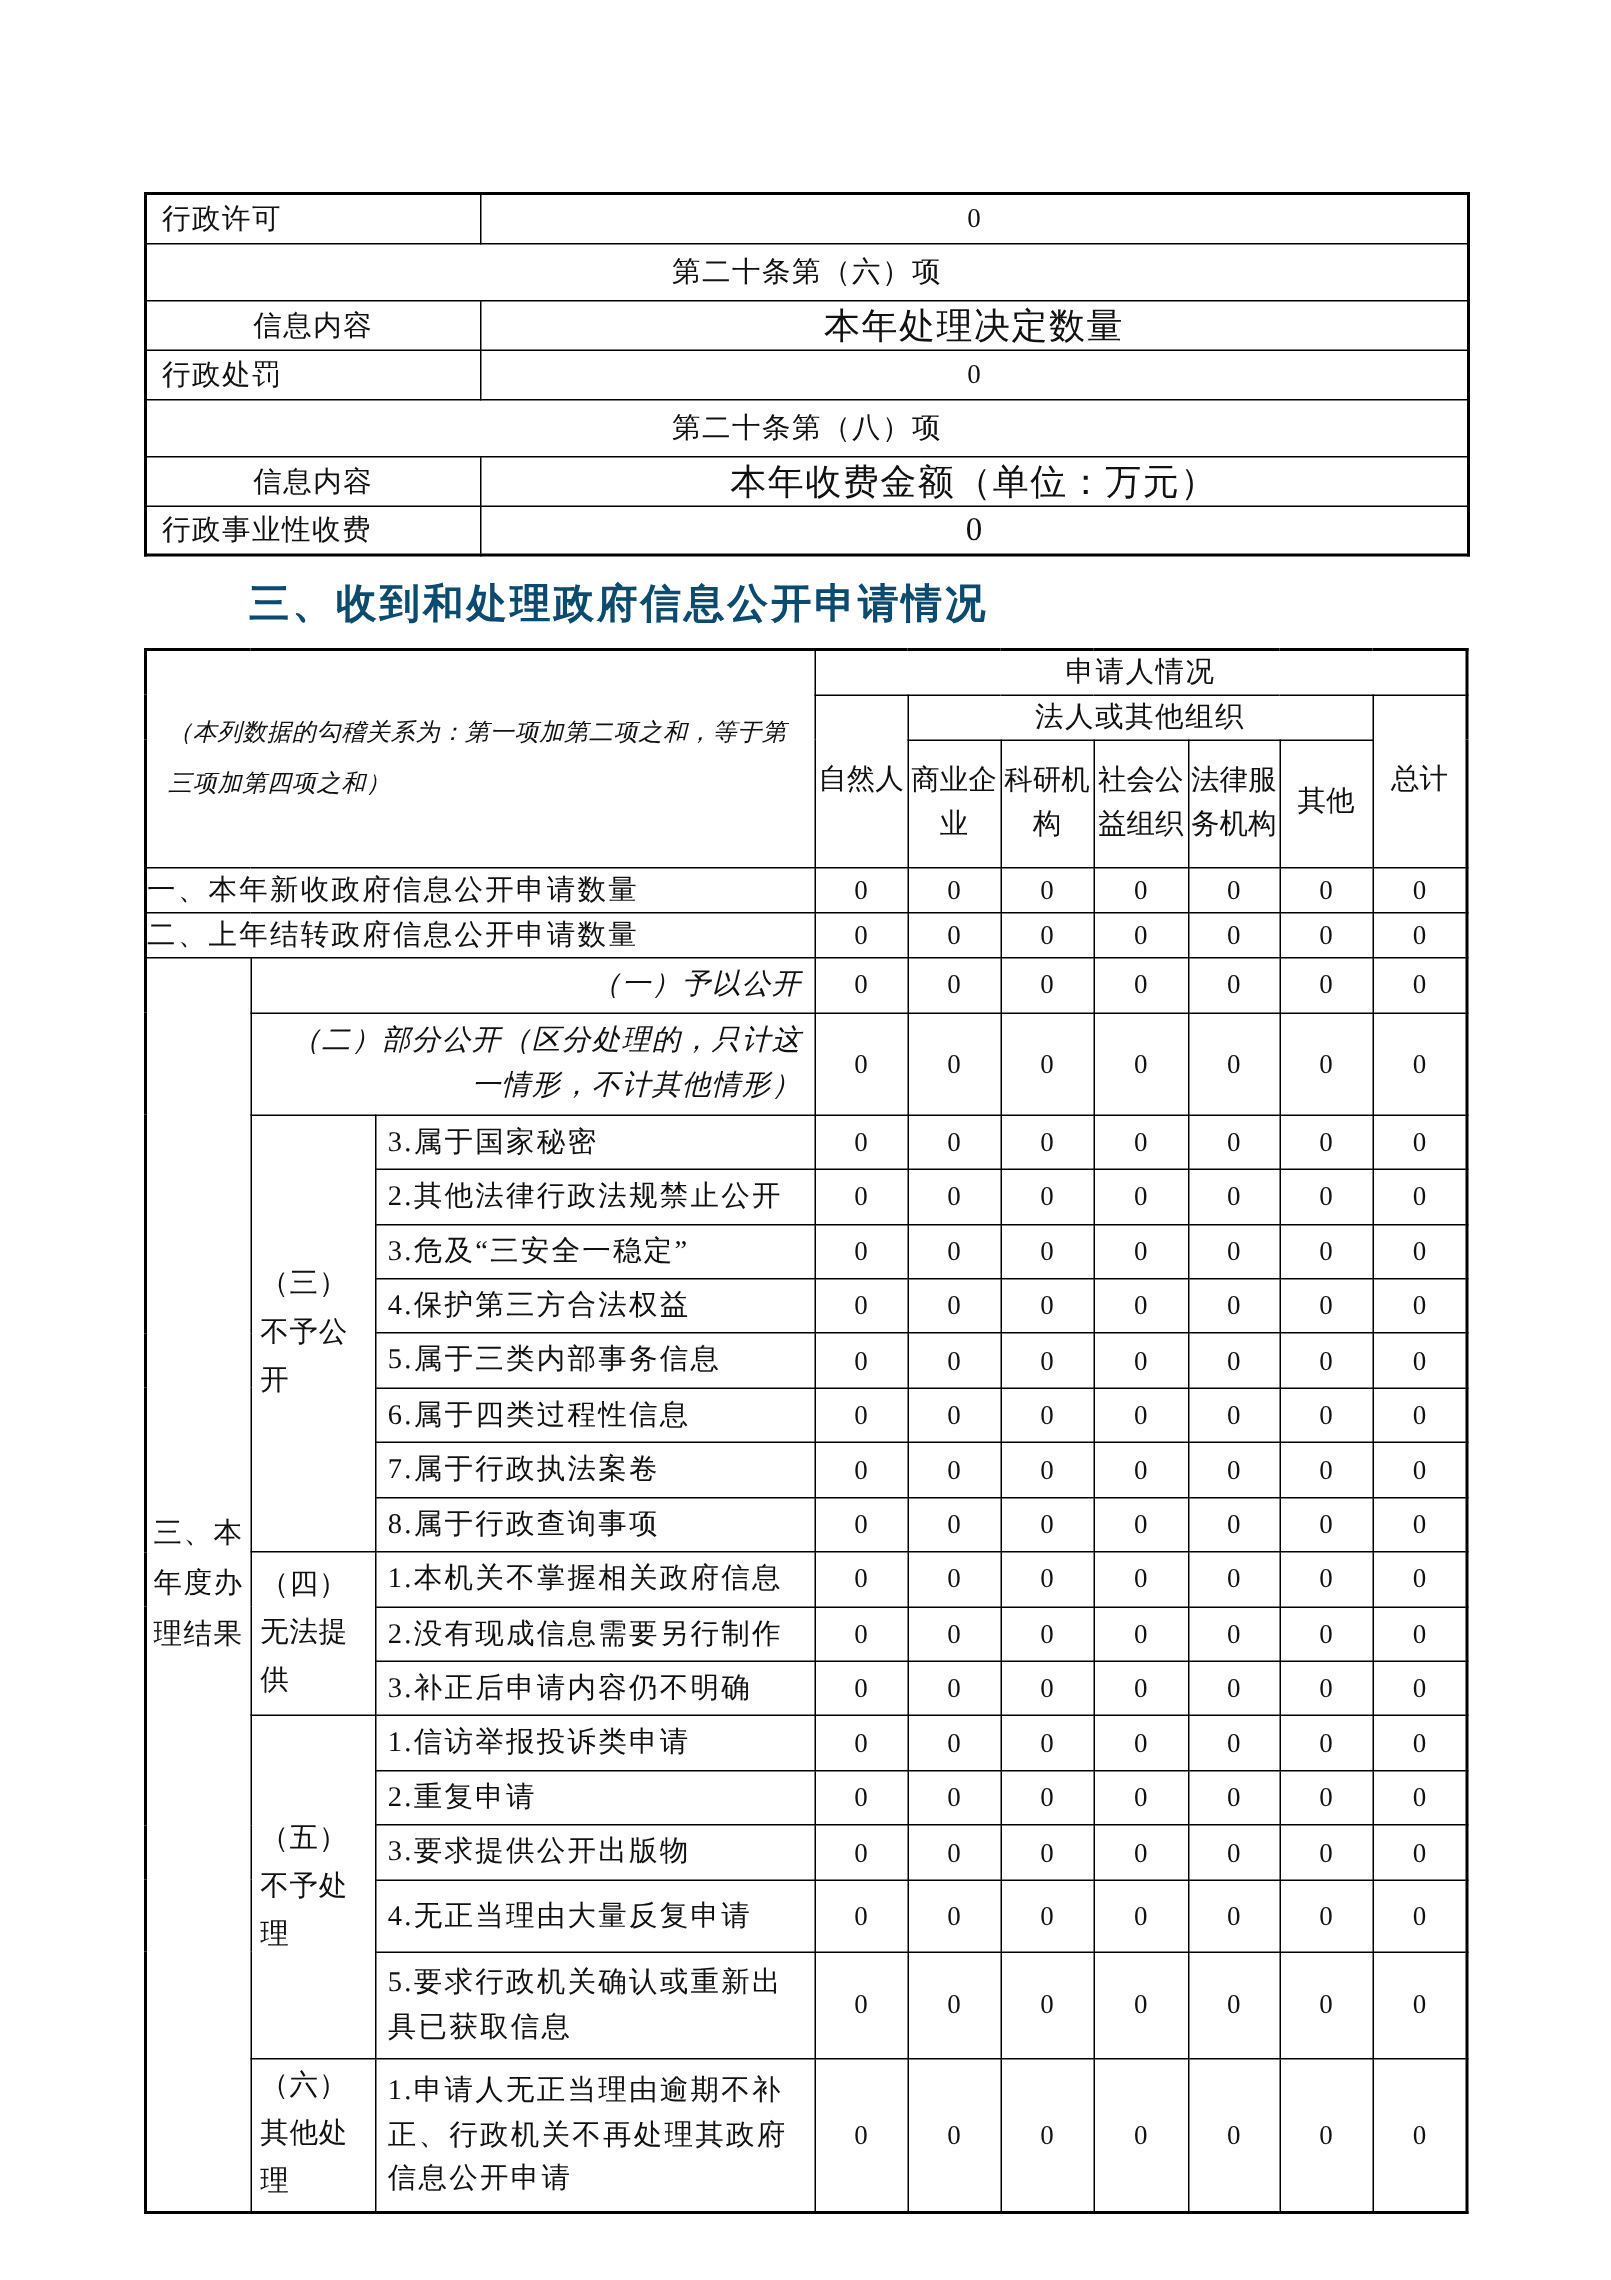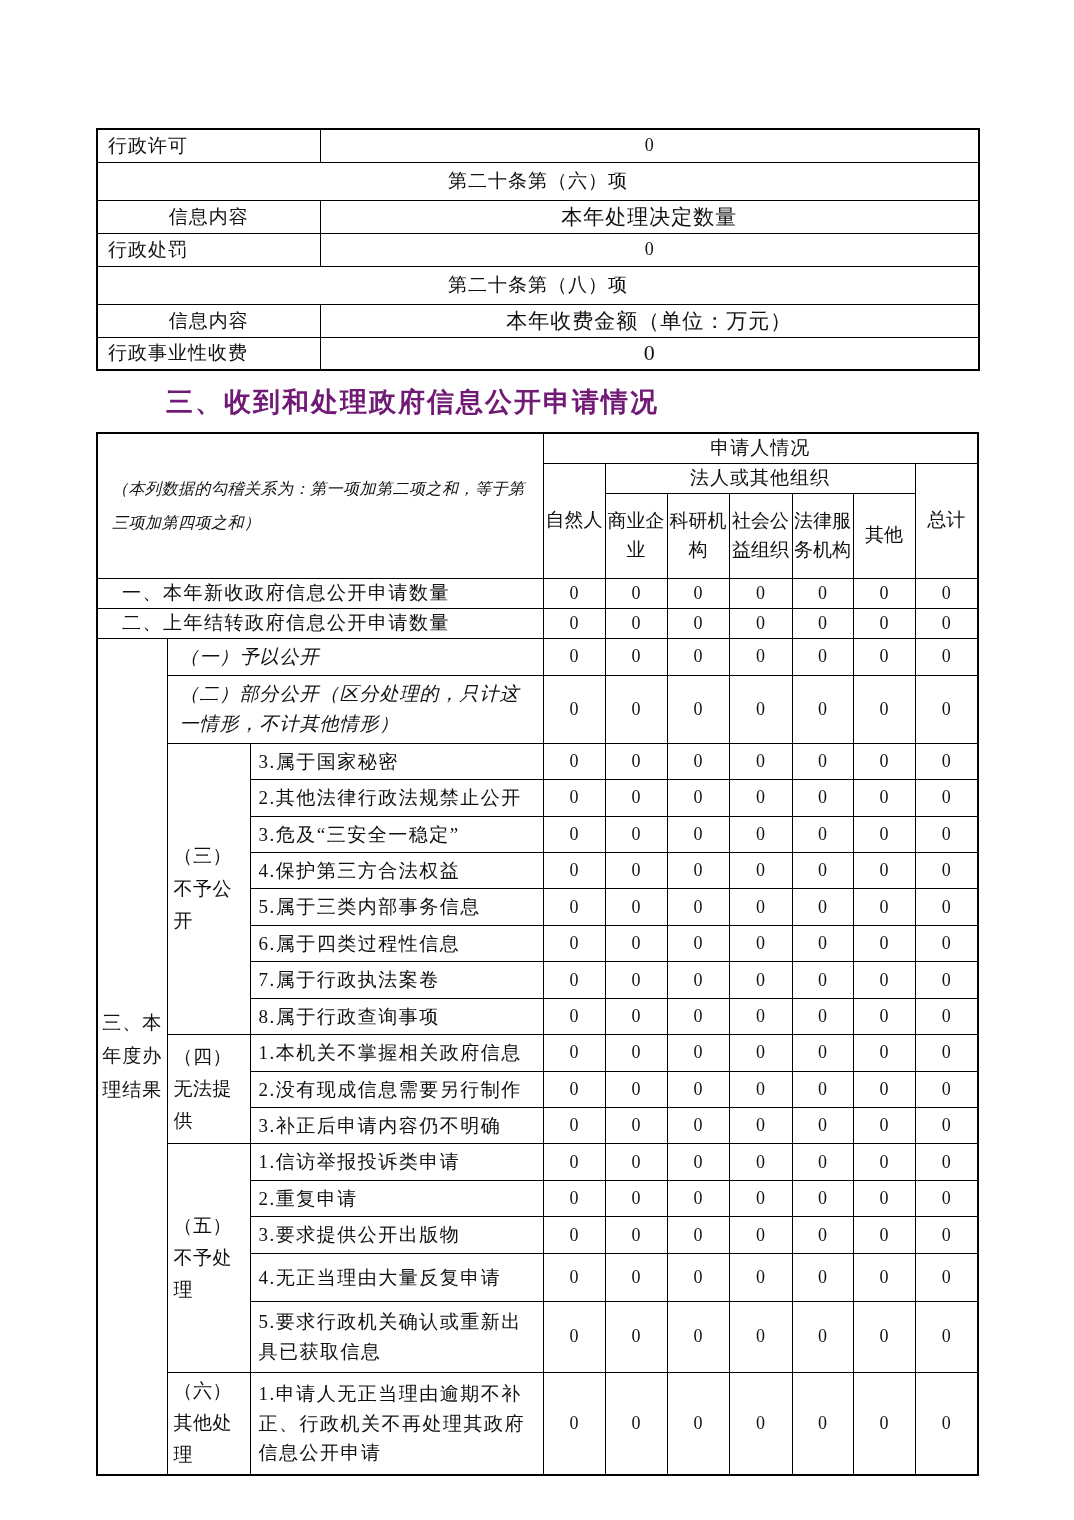--- a/index.html
+++ b/index.html
@@ -16,46 +16,46 @@
 
   table { border-collapse: collapse; table-layout: fixed; background: #fff; }
   .t1, .t2 { width: 882px; border: 2px solid #000; }
   td { border: 1px solid #000; vertical-align: middle; }
 
   
   .t1 td { height: 33px; font-size: 19px; }
   .t1 .lbl  { text-align: left; padding-left: 10px; letter-spacing: 1px; margin-left: 11px; }
   .t1 .hlbl { text-align: center; letter-spacing: 1px; }
   .t1 .val  { text-align: center; font-size: 18px; }
-  .t1 .hval { text-align: center; font-size: 21px; letter-spacing: 1px; }
+  .t1 .hval { text-align: center; font-size: 24px; letter-spacing: 1px; }
   .t1 .span-cell { text-align: center; letter-spacing: 1px; height: 38px; }
   .t1 .big { font-size: 22px; }
 
   
   .sec-heading {
     font-family: "Liberation Sans", "DejaVu Sans", sans-serif;
     font-weight: bold;
     font-size: 27px;
     letter-spacing: 2px;
     padding: 13px 0 12px 70px;
-    color: #701a75;
+    color: #0c4a6e;
   }
 
   
   .t2 td { font-size: 19px; color: #111; }
   .t2 .note-cell {
     font-size: 16px; font-style: italic;
     padding: 0 14px; line-height: 2.1; letter-spacing: 0.5px;
     text-align: left; vertical-align: middle;
   }
   .t2 .banner  { text-align: center; letter-spacing: 1px; }
   .t2 .colhead { text-align: center; line-height: 1.5; padding: 2px 1px; }
   .t2 .result-cell { text-align: center; line-height: 1.75; letter-spacing: 1px; padding: 2px 1px; vertical-align: middle; }
-  .t2 .l1 { text-align: left; padding-left: 24px; letter-spacing: 1.5px; }
-  .t2 .sub-cell  { text-align: left; padding: 3px 8px 3px 12px; line-height: 1.6; letter-spacing: 1px; }
+  .t2 .l1 { text-align: left; padding-left: 0; letter-spacing: 1.5px; }
+  .t2 .sub-cell  { text-align: right; padding: 3px 8px 3px 12px; line-height: 1.6; letter-spacing: 1px; }
   .t2 .group-cell{ text-align: left; padding: 2px 3px 2px 6px; line-height: 1.7; letter-spacing: 0.5px; vertical-align: middle; }
   .t2 .item-cell { text-align: left; padding: 3px 4px 3px 8px; line-height: 1.55; letter-spacing: 1.5px; }
   .t2 .kai { font-style: italic; }
   .t2 .vcell { text-align: center; font-size: 18px; }
 
   .h30 { height: 30px; } .h48 { height: 48px; } .h62 { height: 62px; }
   .h71 { height: 71px; } .h85 { height: 85px; } .h89 { height: 89px; }
 </style>
 </head>
 <body>

